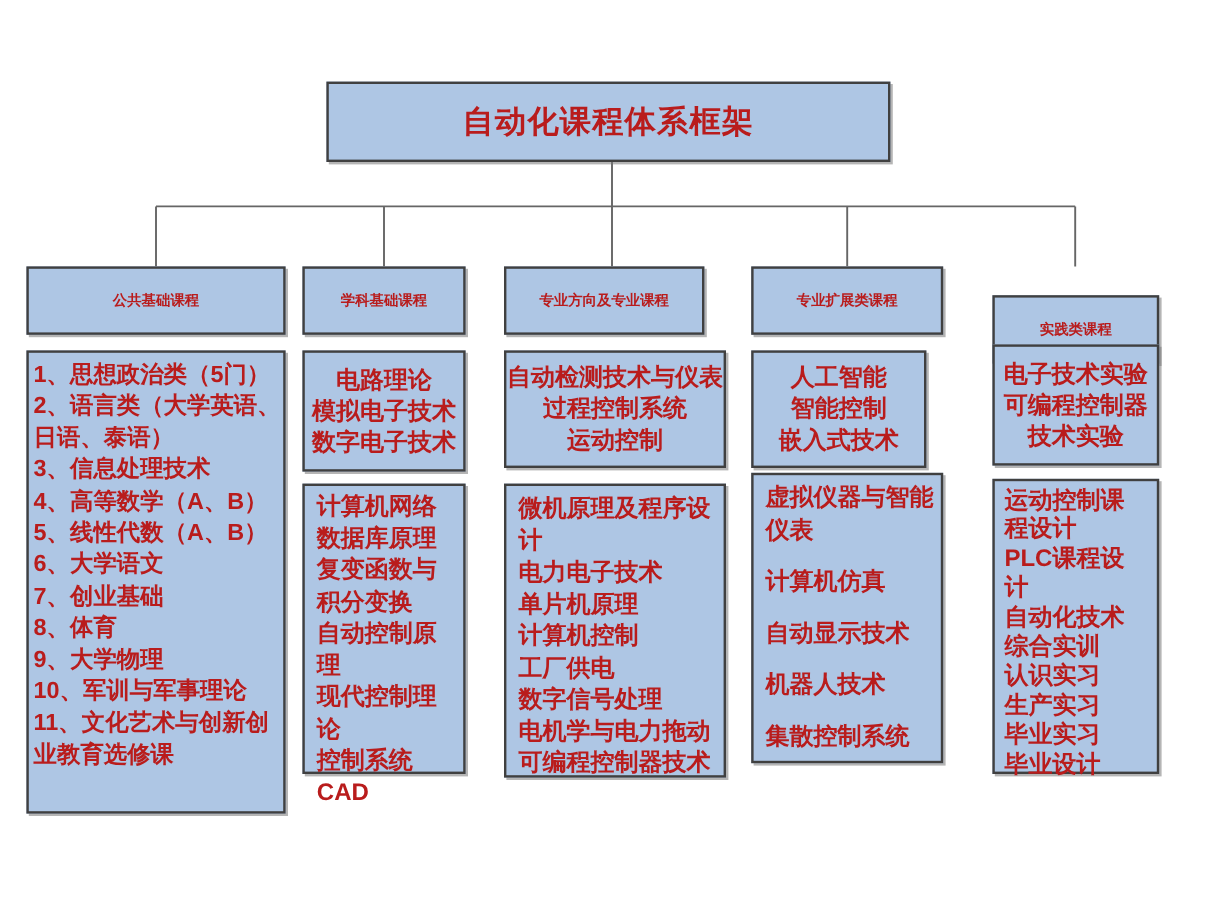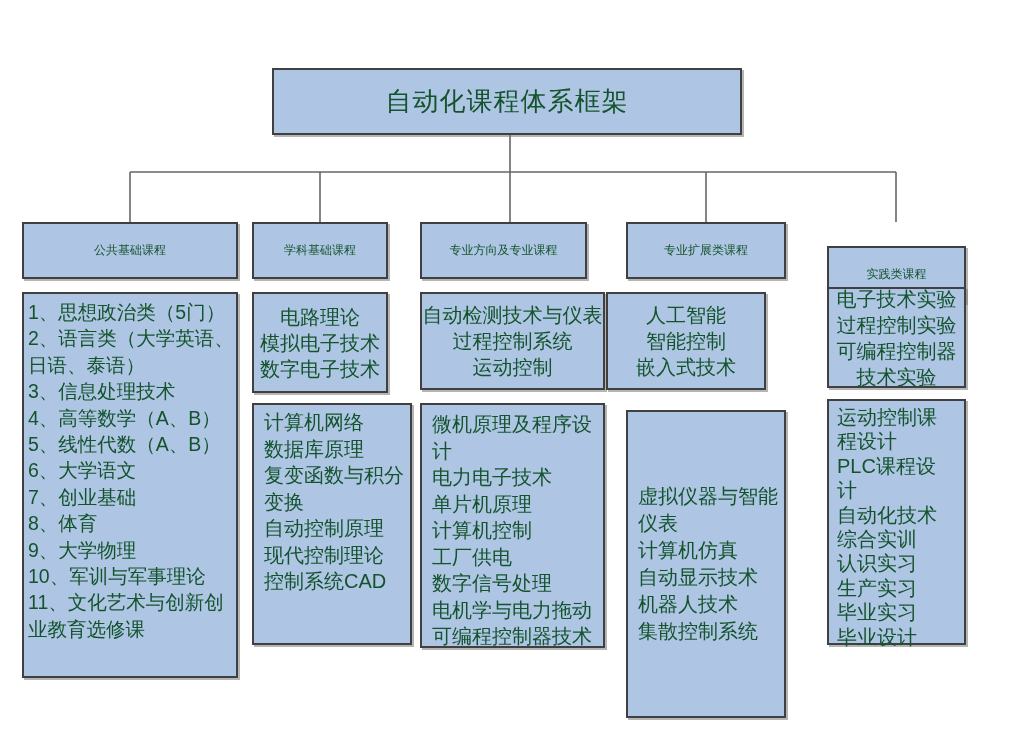--- a/index.html
+++ b/index.html
@@ -24,21 +24,22 @@
   .connectors line {
     stroke: var(--connector-color, #666666);
     stroke-width: 1.6;
   }
   .box {
     position: absolute;
     background: var(--box-fill, #aec6e4);
     border: 2px solid var(--box-border, #404040);
     box-sizing: border-box;
     box-shadow: 2px 2px 0 rgba(120,120,120,0.55);
-    color: #14532d;
+    color: #b91c1c;
+    font-weight: bold;
   }
   .title-box {
     display: flex;
     align-items: center;
     justify-content: center;
     font-size: 26px;
     letter-spacing: 1px;
   }
   .header-box {
     display: flex;
@@ -101,21 +102,21 @@
       <div>10、军训与军事理论</div>
       <div>11、文化艺术与创新创业教育选修课</div>
     </div>
 
   <div class="box header-box" style="left:252px; top:222px; width:136px; height:57px;">学科基础课程</div>
   <div class="box content-box centered" style="left:252px; top:292px; width:136px; height:101px;">
       <div>电路理论</div>
       <div>模拟电子技术</div>
       <div>数字电子技术</div>
     </div>
-  <div class="box content-box left c2-bottom" style="left:252px; top:403px; width:160px; height:242px;">
+  <div class="box content-box left c2-bottom" style="left:252px; top:403px; width:136px; height:242px;">
       <div>计算机网络</div>
       <div>数据库原理</div>
       <div>复变函数与积分变换</div>
       <div>自动控制原理</div>
       <div>现代控制理论</div>
       <div>控制系统CAD</div>
     </div>
 
   <div class="box header-box" style="left:420px; top:222px; width:167px; height:57px;">专业方向及专业课程</div>
   <div class="box content-box centered" style="left:420px; top:292px; width:185px; height:98px;">
@@ -128,37 +129,36 @@
       <div>电力电子技术</div>
       <div>单片机原理</div>
       <div>计算机控制</div>
       <div>工厂供电</div>
       <div>数字信号处理</div>
       <div>电机学与电力拖动</div>
       <div>可编程控制器技术</div>
     </div>
 
   <div class="box header-box" style="left:626px; top:222px; width:160px; height:57px;">专业扩展类课程</div>
-  <div class="box content-box centered" style="left:606px; top:292px; width:160px; height:98px;">
+  <div class="box content-box centered" style="left:626px; top:292px; width:146px; height:98px;">
       <div>人工智能</div>
       <div>智能控制</div>
       <div>嵌入式技术</div>
     </div>
-  <div class="box content-box left c4-bottom" style="left:626px; top:410px; width:160px; height:308px;">
+  <div class="box content-box left c4-bottom" style="left:626px; top:394px; width:160px; height:242px;gap:16px;">
       <div>虚拟仪器与智能仪表</div>
       <div>计算机仿真</div>
       <div>自动显示技术</div>
       <div>机器人技术</div>
       <div>集散控制系统</div>
     </div>
 
   <div class="box header-box" style="left:827px; top:222px; width:139px; height:57px;margin-top:24px;">实践类课程</div>
   <div class="box content-box centered c5-top" style="left:827px; top:287px; width:139px; height:101px;">
       <div>电子技术实验</div>
-      <div>过程控制实验</div>
       <div>可编程控制器技术实验</div>
     </div>
   <div class="box content-box left c5-bottom" style="left:827px; top:399px; width:139px; height:246px;">
       <div>运动控制课程设计</div>
       <div>PLC课程设计</div>
       <div>自动化技术综合实训</div>
       <div>认识实习</div>
       <div>生产实习</div>
       <div>毕业实习</div>
       <div>毕业设计</div>

